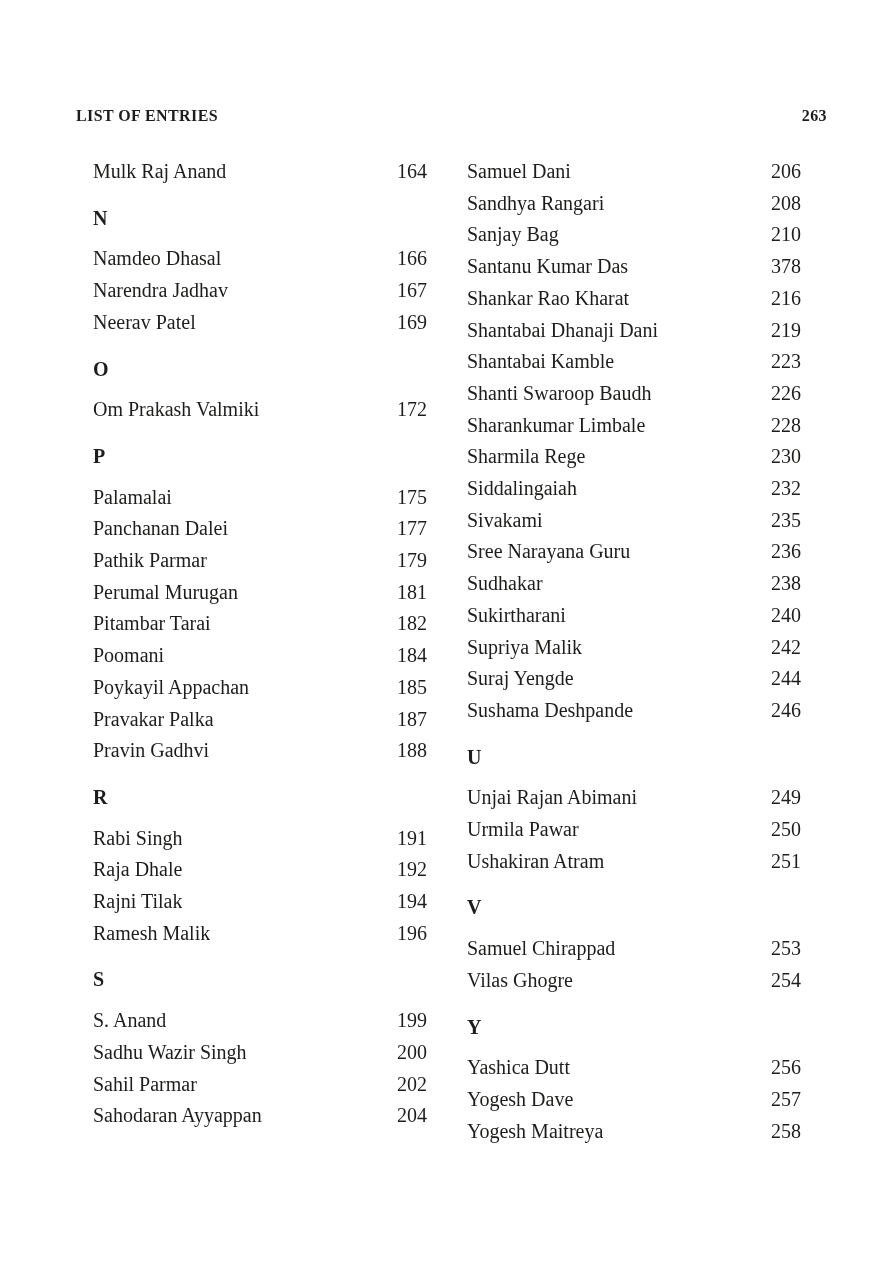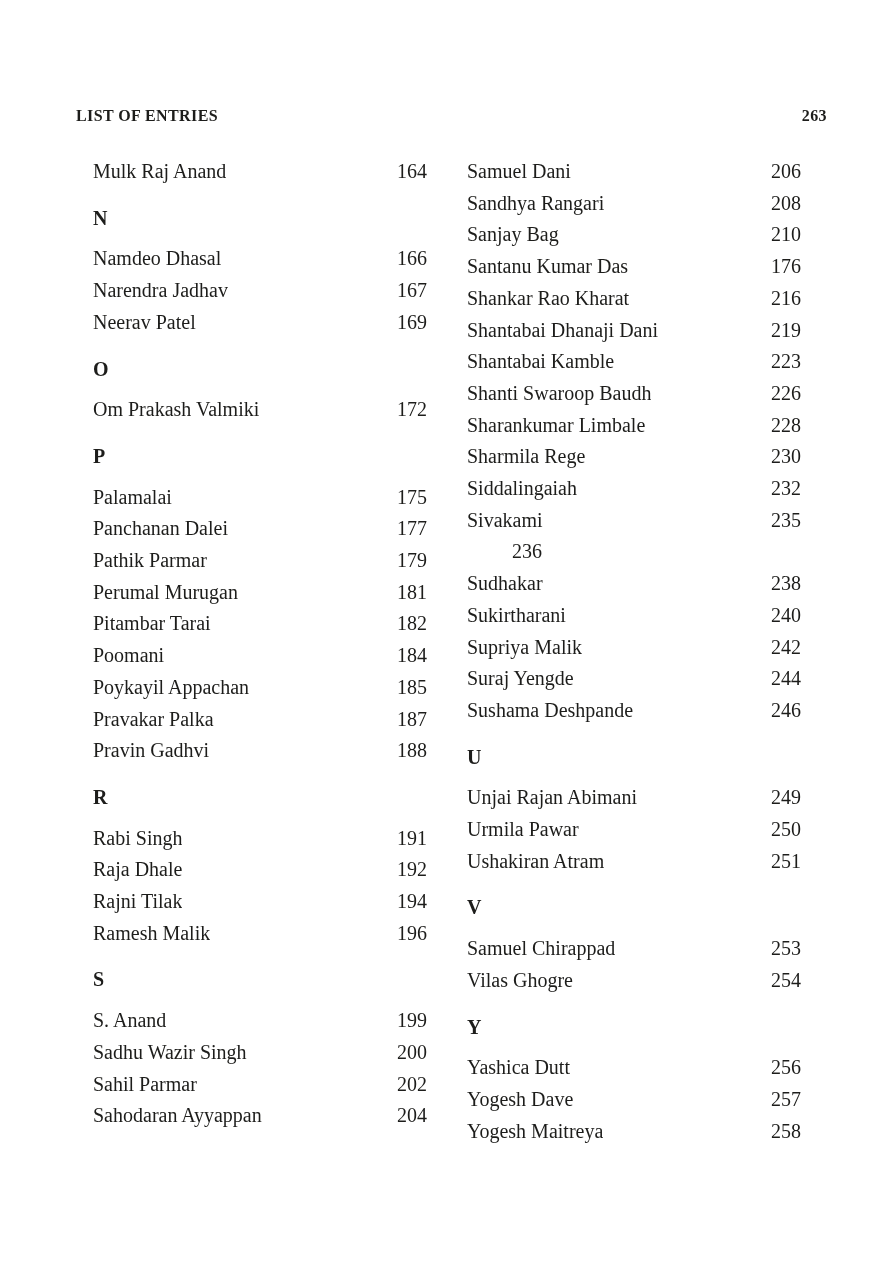--- a/index.html
+++ b/index.html
@@ -35,21 +35,21 @@
   .col { width: 334px; }
   .entry-row {
     display: flex;
     justify-content: space-between;
     align-items: baseline;
     font-size: 20px;
     line-height: 31.7px;
     white-space: nowrap;
   }
   .entry-name { flex: 0 1 auto; overflow: hidden; }
-  .entry-page { flex: 0 0 auto; text-align: right; margin-left: 45px; }
+  .entry-page { flex: 0 0 auto; text-align: right; }
   .letter-row {
     font-size: 20px;
     font-weight: bold;
     line-height: 31.7px;
     margin: 15px 0 9px 0;
   }
 </style>
 </head>
 <body>
 
@@ -163,21 +163,21 @@
         <div class="entry-row">
           <span class="entry-name">Sandhya Rangari</span>
           <span class="entry-page">208</span>
         </div>
         <div class="entry-row">
           <span class="entry-name">Sanjay Bag</span>
           <span class="entry-page">210</span>
         </div>
         <div class="entry-row">
           <span class="entry-name">Santanu Kumar Das</span>
-          <span class="entry-page">176</span>
+          <span class="entry-page">378</span>
         </div>
         <div class="entry-row">
           <span class="entry-name">Shankar Rao Kharat</span>
           <span class="entry-page">216</span>
         </div>
         <div class="entry-row">
           <span class="entry-name">Shantabai Dhanaji Dani</span>
           <span class="entry-page">219</span>
         </div>
         <div class="entry-row">
@@ -198,20 +198,21 @@
         </div>
         <div class="entry-row">
           <span class="entry-name">Siddalingaiah</span>
           <span class="entry-page">232</span>
         </div>
         <div class="entry-row">
           <span class="entry-name">Sivakami</span>
           <span class="entry-page">235</span>
         </div>
         <div class="entry-row">
+          <span class="entry-name">Sree Narayana Guru</span>
           <span class="entry-page">236</span>
         </div>
         <div class="entry-row">
           <span class="entry-name">Sudhakar</span>
           <span class="entry-page">238</span>
         </div>
         <div class="entry-row">
           <span class="entry-name">Sukirtharani</span>
           <span class="entry-page">240</span>
         </div>

